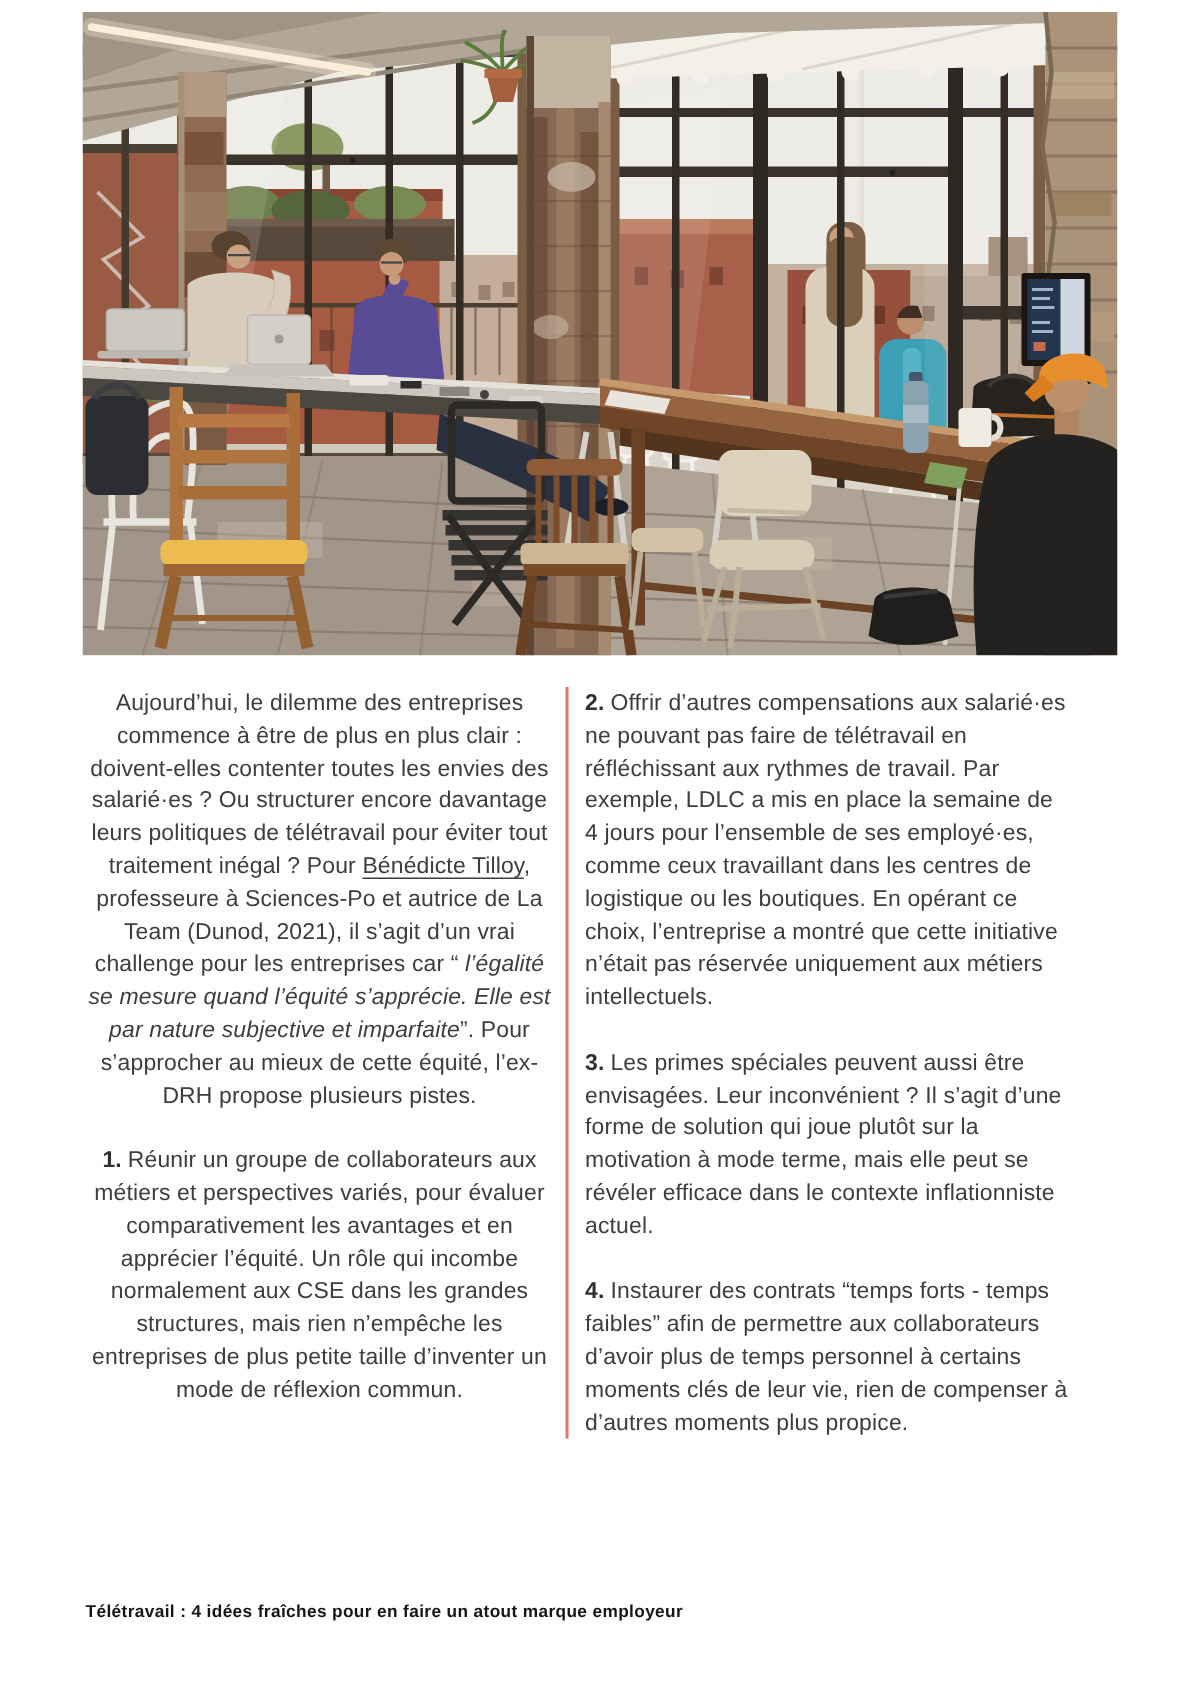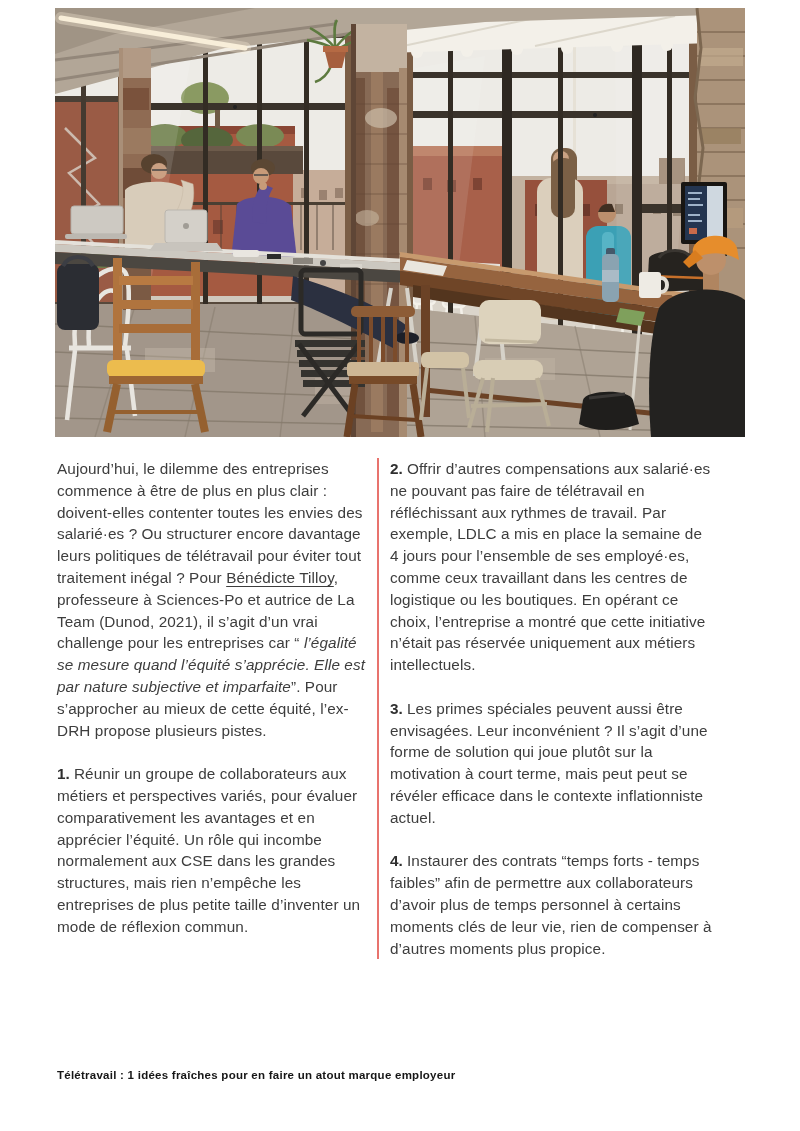--- a/index.html
+++ b/index.html
@@ -23,21 +23,21 @@
     overflow:hidden;background:#edece8;
   }
   .photo-wrap svg{display:block;width:100%;height:100%;}
   .columns{
     position:absolute;left:57px;top:458px;width:656px;
     display:flex;align-items:stretch;
   }
   .col{
     font-size:15.3px;line-height:21.8px;letter-spacing:.1px;
   }
-  .col-left{width:312px;margin-right:8px;}
+  .col-left{width:312px;margin-right:8px;text-align:center;}
   .col-right{width:322px;margin-left:11px;}
   .v-divider{width:2px;background:var(--divider-color);flex:0 0 2px;}
   .col p{margin:0 0 21.8px 0;}
   .col p:last-child{margin-bottom:0;}
   .num{font-weight:bold;color:#2f2f2f;margin-right:4px;}
   .link{color:var(--link-color);text-decoration:underline;text-underline-offset:2.5px;cursor:pointer;}
   .quote{font-style:italic;}
   .footer{
     position:absolute;left:57px;top:1069px;
     font-size:11.5px;font-weight:bold;letter-spacing:.25px;
@@ -471,18 +471,18 @@
 </div>
 
 <div class="columns">
   <div class="col col-left">
     <p><span>Aujourd’hui, le dilemme des entreprises commence à être de plus en plus clair : doivent-elles contenter toutes les envies des salarié·es ? Ou structurer encore davantage leurs politiques de télétravail pour éviter tout traitement inégal ?  Pour </span><span class="link">Bénédicte Tilloy</span><span>, professeure à Sciences-Po et autrice de La Team (Dunod, 2021), il s’agit d’un vrai challenge pour les entreprises car “ </span><span class="quote">l’égalité se mesure quand l’équité s’apprécie. Elle est par nature subjective et imparfaite</span><span>”. Pour s’approcher au mieux de cette équité, l’ex-DRH propose plusieurs pistes.</span></p>
     <p><span class="num">1.</span><span>Réunir un groupe de collaborateurs aux métiers et perspectives variés, pour évaluer comparativement les avantages et en apprécier l’équité. Un rôle qui incombe normalement aux CSE dans les grandes structures, mais rien n’empêche les entreprises de plus petite taille d’inventer un mode de réflexion commun.</span></p>
   </div>
   <div class="v-divider"></div>
   <div class="col col-right">
     <p><span class="num">2.</span><span>Offrir d’autres compensations aux salarié·es ne pouvant pas faire de télétravail en réfléchissant aux rythmes de travail. Par exemple, LDLC a mis en place la semaine de 4 jours pour l’ensemble de ses employé·es, comme ceux travaillant dans les centres de logistique ou les boutiques. En opérant ce choix, l’entreprise a montré que cette initiative n’était pas réservée uniquement aux métiers intellectuels.</span></p>
-    <p><span class="num">3.</span><span>Les primes spéciales peuvent aussi être envisagées. Leur inconvénient ? Il s’agit d’une forme de solution qui joue plutôt sur la motivation à court terme, mais peut peut se révéler efficace dans le contexte inflationniste actuel.</span></p>
+    <p><span class="num">3.</span><span>Les primes spéciales peuvent aussi être envisagées. Leur inconvénient ? Il s’agit d’une forme de solution qui joue plutôt sur la motivation à mode terme, mais elle peut se révéler efficace dans le contexte inflationniste actuel.</span></p>
     <p><span class="num">4.</span><span>Instaurer des contrats “temps forts - temps faibles” afin de permettre aux collaborateurs d’avoir plus de temps personnel à certains moments clés de leur vie, rien de compenser à d’autres moments plus propice.</span></p>
   </div>
 </div>
 
-<div class="footer">Télétravail : 1 idées fraîches pour en faire un atout marque employeur</div>
+<div class="footer">Télétravail : 4 idées fraîches pour en faire un atout marque employeur</div>
 
 </body></html>

